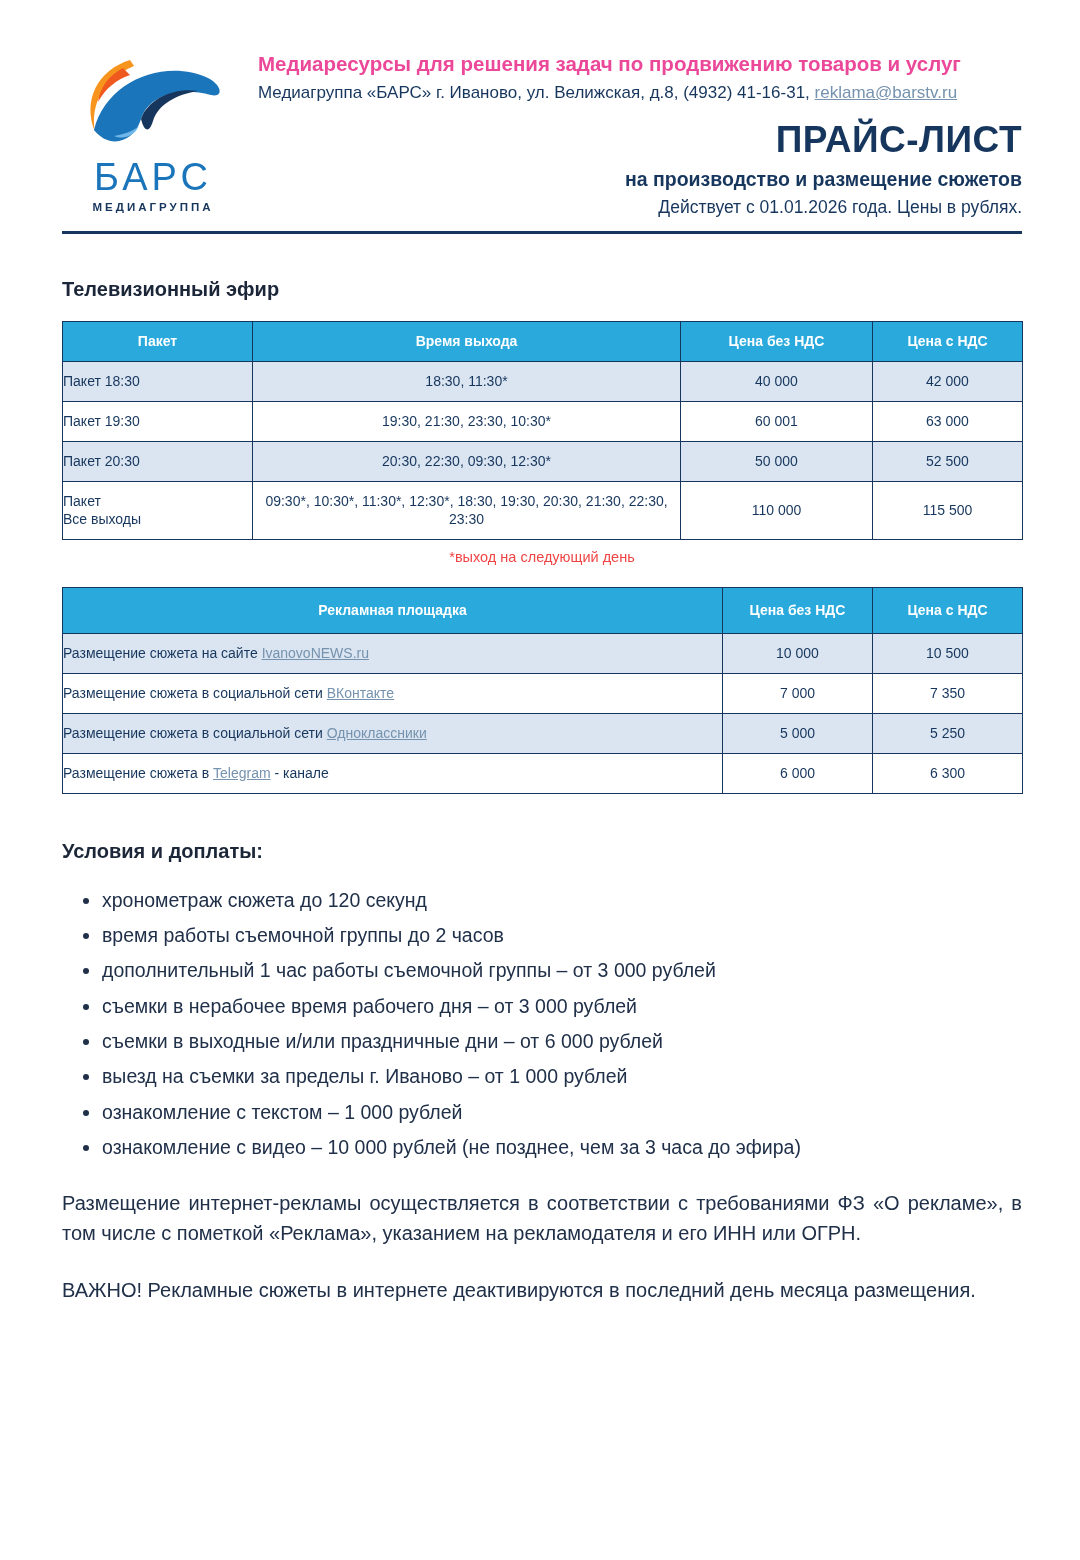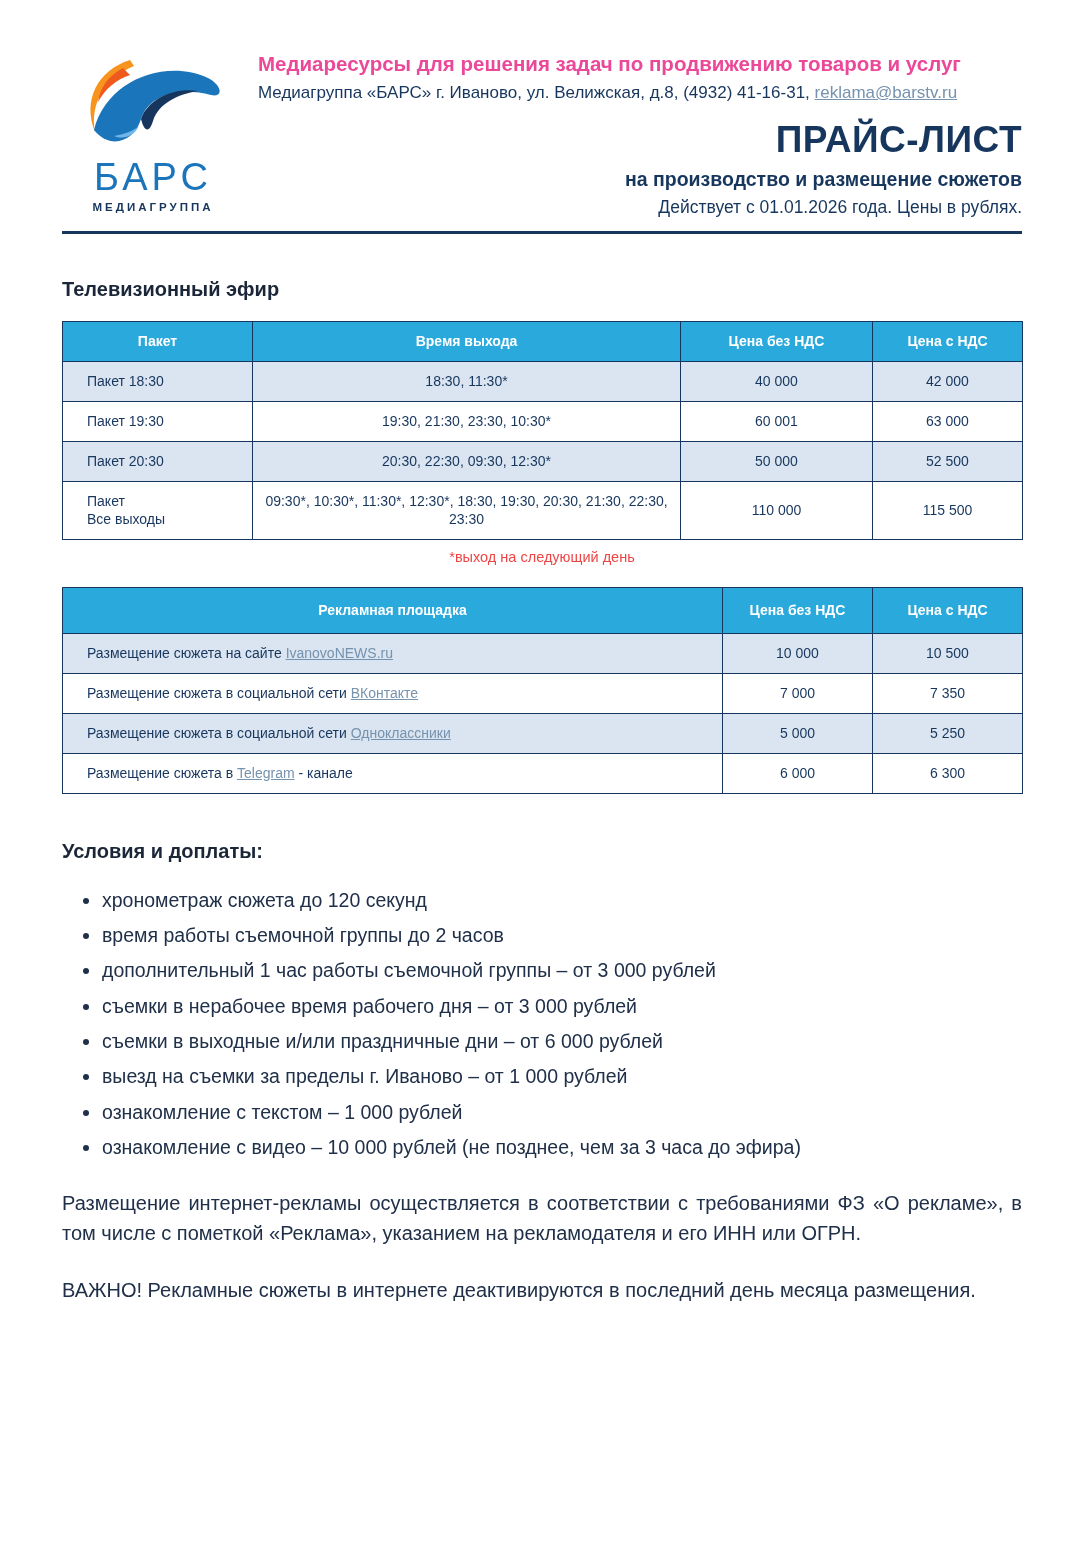--- a/index.html
+++ b/index.html
@@ -39,21 +39,21 @@
   th, td {
     border:1px solid #17365D;
     font-size:14px; line-height:1.35;
     color:#17365D;
     padding:10px 10px;
     text-align:center; vertical-align:middle;
   }
   thead th { background:#29A9DC; color:#ffffff; font-weight:bold; }
   .table2 thead th { padding-top:13px; padding-bottom:13px; }
   tbody tr:nth-child(odd) { background:#DAE5F1; }
-  td.left { text-align:left; padding-left:24px; }
+  td.left { text-align:left; padding-left:0; }
   td.prewrap { white-space:pre-line; }
   .cell-link { color:#7592AE; text-decoration:underline; }
 
   .footnote { margin-top:9px; font-size:14.5px; color:#ef4444;text-align:center; }
 
   
   ul.conditions { margin-top:24px; padding-left:40px; list-style:disc; }
   ul.conditions li { font-size:19.5px; line-height:1.4; margin-bottom:8px; color:#203049; }
   ul.conditions li::marker { color:#203049; }
 

